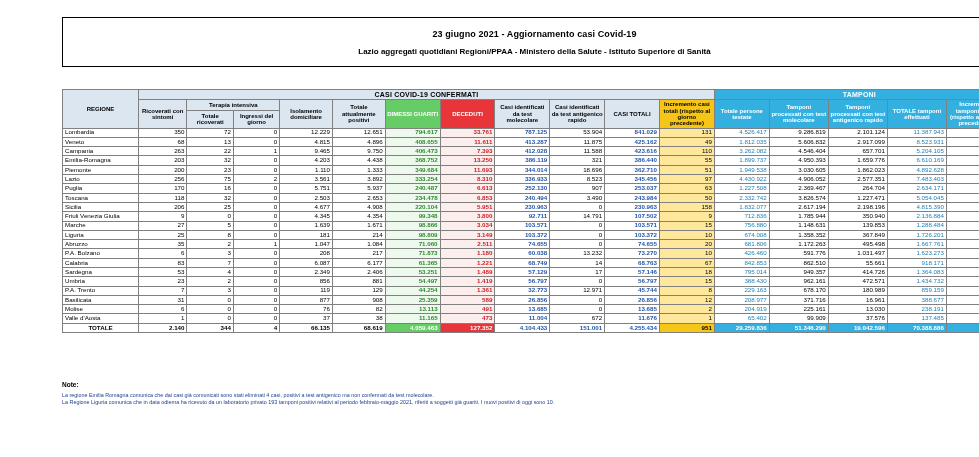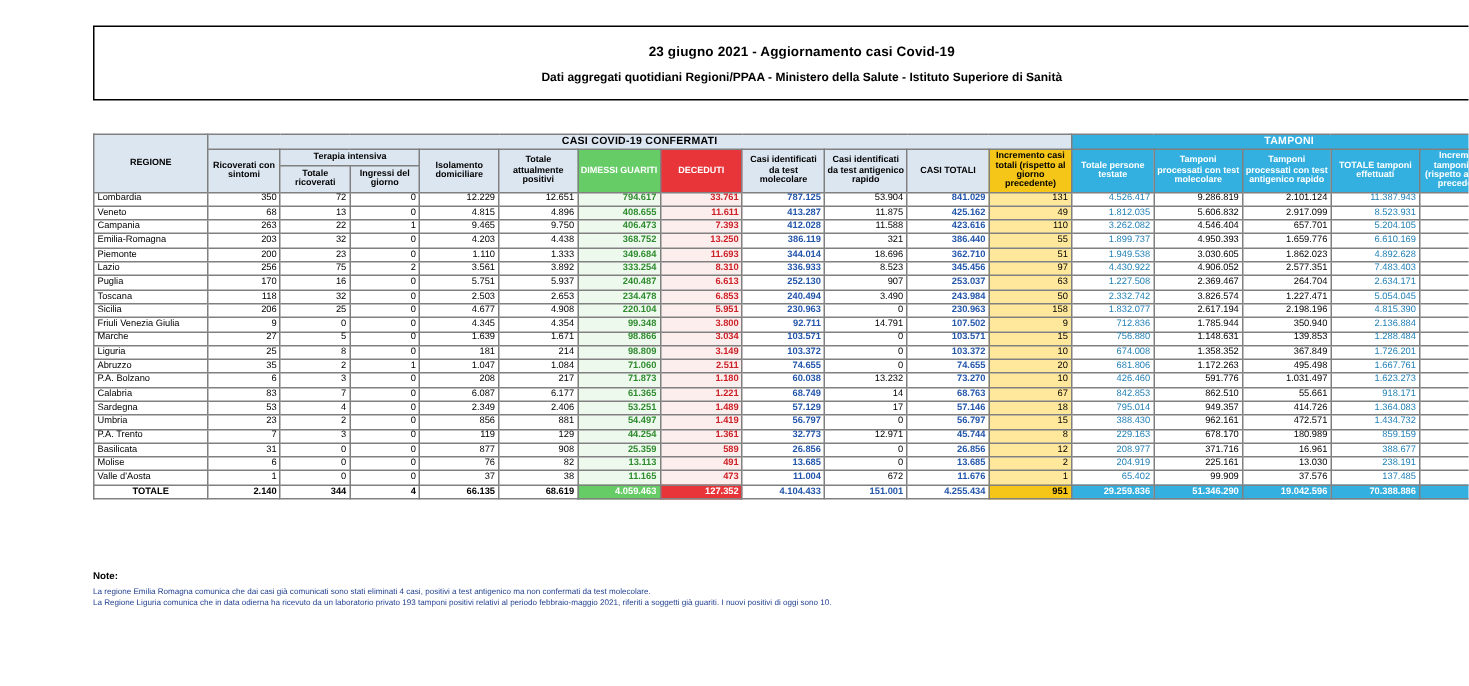--- a/index.html
+++ b/index.html
@@ -68,21 +68,21 @@
   .notes-title{font-size:6.5px;font-weight:bold;margin-bottom:4px;}
   .note-line{font-size:5.4px;color:#1f3f8f;line-height:1.35;}
 </style>
 </head>
 <body>
 
 <div class="page">
 
   <div class="title-box">
     <div class="title-line1">23 giugno 2021 - Aggiornamento casi Covid-19</div>
-    <div class="title-line2">Dati aggregati quotidiani Regioni/PPAA - Ministero della Salute - Istituto Superiore di Sanità</div>
+    <div class="title-line2">Lazio aggregati quotidiani Regioni/PPAA - Ministero della Salute - Istituto Superiore di Sanità</div>
   </div>
 
   <div class="table-wrap">
     <table>
       <colgroup>
         <col style="width:72px">
           <col style="width:46px">
           <col style="width:44px">
           <col style="width:44px">
         <col style="width:50px">

